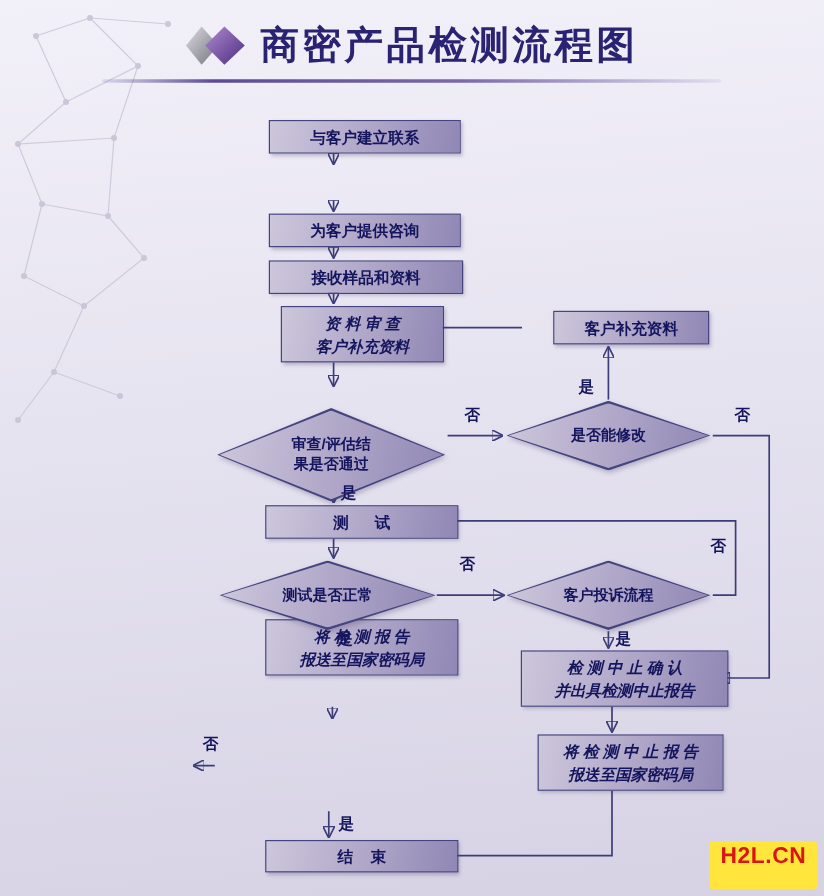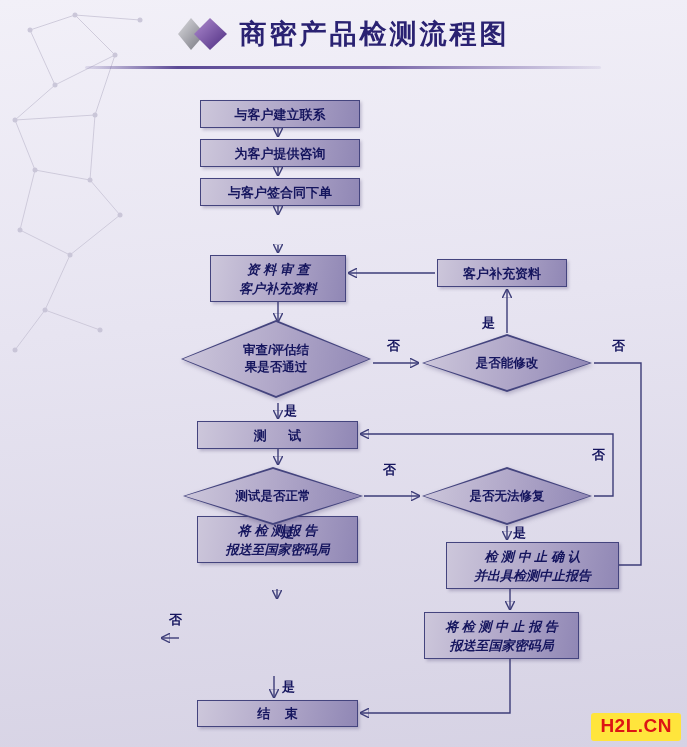--- a/index.html
+++ b/index.html
@@ -4,46 +4,47 @@
 <style>
   * { margin:0; padding:0; box-sizing:border-box; }
   html,body { background:#cfcbdf; }
   body { font-family:"Liberation Sans","DejaVu Sans",sans-serif; }
   #stage {
     position:relative; width:687px; height:747px; overflow:hidden;
     background:linear-gradient(175deg,#f2f0f8 0%,#e7e4f1 42%,#d6d2e4 100%);
   }
   #bgnet { position:absolute; left:0; top:0; opacity:0.8; }
   #header { position:absolute; left:0; top:16px; width:100%; display:flex; align-items:center; justify-content:center; gap:12px; }
-  #title { font-size:27px; font-weight:bold; color:#2a2272; letter-spacing:3px; }
+  #title { font-size:32px; font-weight:bold; color:#2a2272; letter-spacing:3px; }
   #rule { position:absolute; left:85px; top:66px; width:516px; height:3px; border-radius:2px;
     background:linear-gradient(to right, rgba(90,74,150,0.12), #5c4a96 18%, #7a68aa 58%, rgba(120,105,170,0.10)); }
   .node {
     position:absolute; display:flex; flex-direction:column; align-items:center; justify-content:center;
     background:linear-gradient(100deg,#cdc7db 0%,#b1a8c9 50%,#9087b5 100%);
     border:1px solid #44447e; color:#15155e; font-weight:bold; font-size:13px;
     white-space:pre; line-height:19px; text-align:center;
     box-shadow:1.5px 2px 3px rgba(60,50,100,0.28);
+    margin-left:24px;
   }
   .node span { white-space:pre;font-style:italic; }
   .diamond { position:absolute; filter:drop-shadow(1.5px 2px 2px rgba(60,50,100,0.30)); }
   .diamond .dout { position:absolute; inset:0; background:#44447e; clip-path:polygon(50% 0,100% 50%,50% 100%,0 50%); }
   .diamond .din {
     position:absolute; left:2px; top:2px; right:2px; bottom:2px;
     background:linear-gradient(100deg,#cdc7db 0%,#b1a8c9 50%,#9087b5 100%);
     clip-path:polygon(50% 0,100% 50%,50% 100%,0 50%);
     display:flex; flex-direction:column; align-items:center; justify-content:center;
     color:#15155e; font-weight:bold; font-size:12.5px; line-height:17px; white-space:pre; text-align:center;
   }
   .elabel { position:absolute; color:#15155e; font-weight:bold; font-size:13px; }
   #arrows { position:absolute; left:0; top:0; pointer-events:none; }
   #arrows path { fill:none; stroke:#3c3c78; stroke-width:1.4; }
   #watermark {
     position:absolute; right:6px; bottom:6px; background:#ffe53c; color:#dd1414;
-    font-weight:bold; font-size:19px; padding:2px 9px 4px; border-radius:3px; letter-spacing:0.5px;
+    font-weight:bold; font-size:19px; padding:2px 9px 16px; border-radius:3px; letter-spacing:0.5px;
   }
 </style>
 </head>
 <body>
 
 <div id="stage">
 
   <svg id="bgnet" width="170" height="390">
     <g stroke="#c7c3d5" stroke-width="1" fill="none">
       <path d="M30,30 L75,15 L115,55 L55,85 L30,30 M55,85 L15,120 L95,115 L115,55 M75,15 L140,20 M35,170 L15,120 M35,170 L90,180 L95,115 M35,170 L20,230 L70,255 L120,215 L90,180 M70,255 L45,310 L15,350 M45,310 L100,330"></path>
@@ -108,51 +109,51 @@
     <path d="M273,526 L273,539" marker-end="url(#ah)"></path>
     <path d="M507,526 L507,539" marker-end="url(#ah)"></path>
     <path d="M277,589 L277,598" marker-end="url(#ah)"></path>
     <path d="M510,589 L510,609" marker-end="url(#ah)"></path>
     <path d="M179,638 L162,638" marker-end="url(#ah)"></path>
     <path d="M274,676 L274,697" marker-end="url(#ah)"></path>
     <path d="M510,659 L510,713 L361,713" marker-end="url(#ah)"></path>
   </svg>
 
   <div class="node" style="left:200px;top:100px;width:160px;height:28px">与客户建立联系</div>
-  <div class="node" style="left:200px;top:139px;width:160px;height:28px">为客户提供咨询</div>
-  <div class="node" style="left:200px;top:178px;width:160px;height:28px">与客户签合同下单</div>
+  <div class="node" style="left:200px;top:178px;width:160px;height:28px">为客户提供咨询</div>
+  <div class="node" style="left:200px;top:217px;width:162px;height:28px">接收样品和资料</div>
 
   <div class="node" style="left:210px;top:255px;width:136px;height:47px">
     <span>资 料 审 查</span>
     <span>客户补充资料</span>
   </div>
 
   <div class="node" style="left:437px;top:259px;width:130px;height:28px">客户补充资料</div>
 
   <div class="node" style="left:197px;top:421px;width:161px;height:28px">测      试</div>
 
   <div class="node" style="left:197px;top:516px;width:161px;height:47px">
     <span>将 检 测 报 告</span>
     <span>报送至国家密码局</span>
   </div>
 
-  <div class="node" style="left:446px;top:542px;width:173px;height:47px">
+  <div class="node" style="left:410px;top:542px;width:173px;height:47px">
     <span>检 测 中 止 确 认</span>
     <span>并出具检测中止报告</span>
   </div>
 
   <div class="node" style="left:424px;top:612px;width:155px;height:47px">
     <span>将 检 测 中 止 报 告</span>
     <span>报送至国家密码局</span>
   </div>
 
 
   <div class="node" style="left:197px;top:700px;width:161px;height:27px">结    束</div>
 
-  <div class="diamond" style="left:181px;top:320px;width:190px;height:78px">
+  <div class="diamond" style="left:181px;top:340px;width:190px;height:78px">
     <div class="dout"></div>
     <div class="din">
       <span>审查/评估结</span>
       <span>果是否通过</span>
     </div>
   </div>
 
   <div class="diamond" style="left:422px;top:334px;width:170px;height:58px">
     <div class="dout"></div>
     <div class="din">
@@ -163,21 +164,21 @@
   <div class="diamond" style="left:183px;top:467px;width:180px;height:58px">
     <div class="dout"></div>
     <div class="din">
       <span>测试是否正常</span>
     </div>
   </div>
 
   <div class="diamond" style="left:422px;top:467px;width:170px;height:58px">
     <div class="dout"></div>
     <div class="din">
-      <span>是否无法修复</span>
+      <span>客户投诉流程</span>
     </div>
   </div>
 
 
   <span class="elabel" style="left:387px;top:337px">否</span>
   <span class="elabel" style="left:482px;top:314px">是</span>
   <span class="elabel" style="left:612px;top:337px">否</span>
   <span class="elabel" style="left:284px;top:402px">是</span>
   <span class="elabel" style="left:383px;top:461px">否</span>
   <span class="elabel" style="left:592px;top:446px">否</span>

